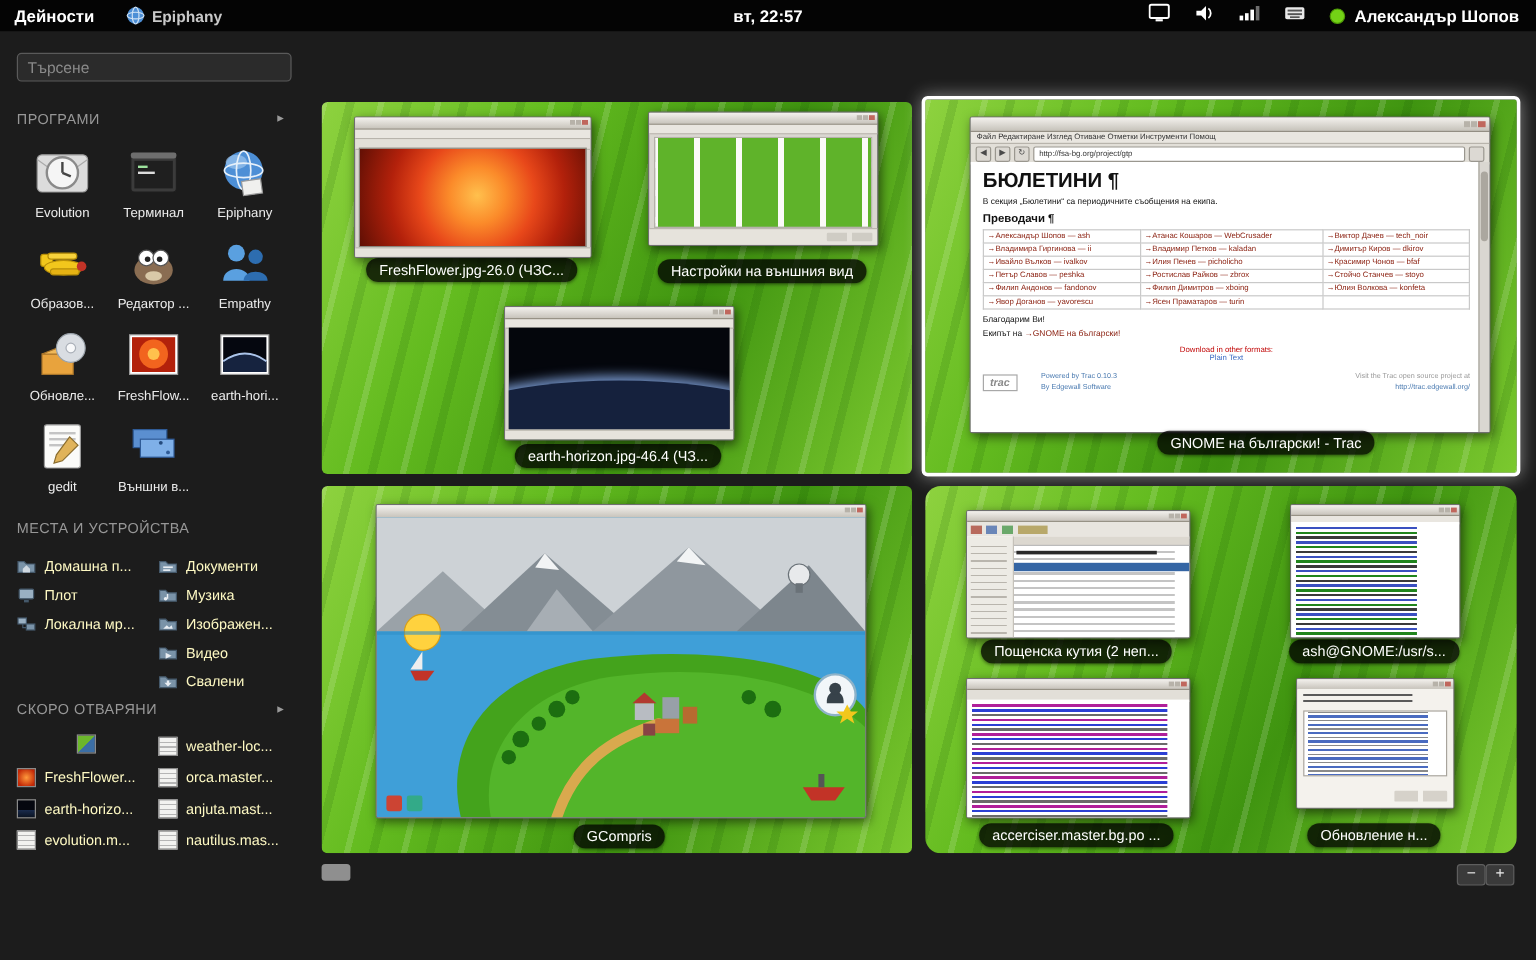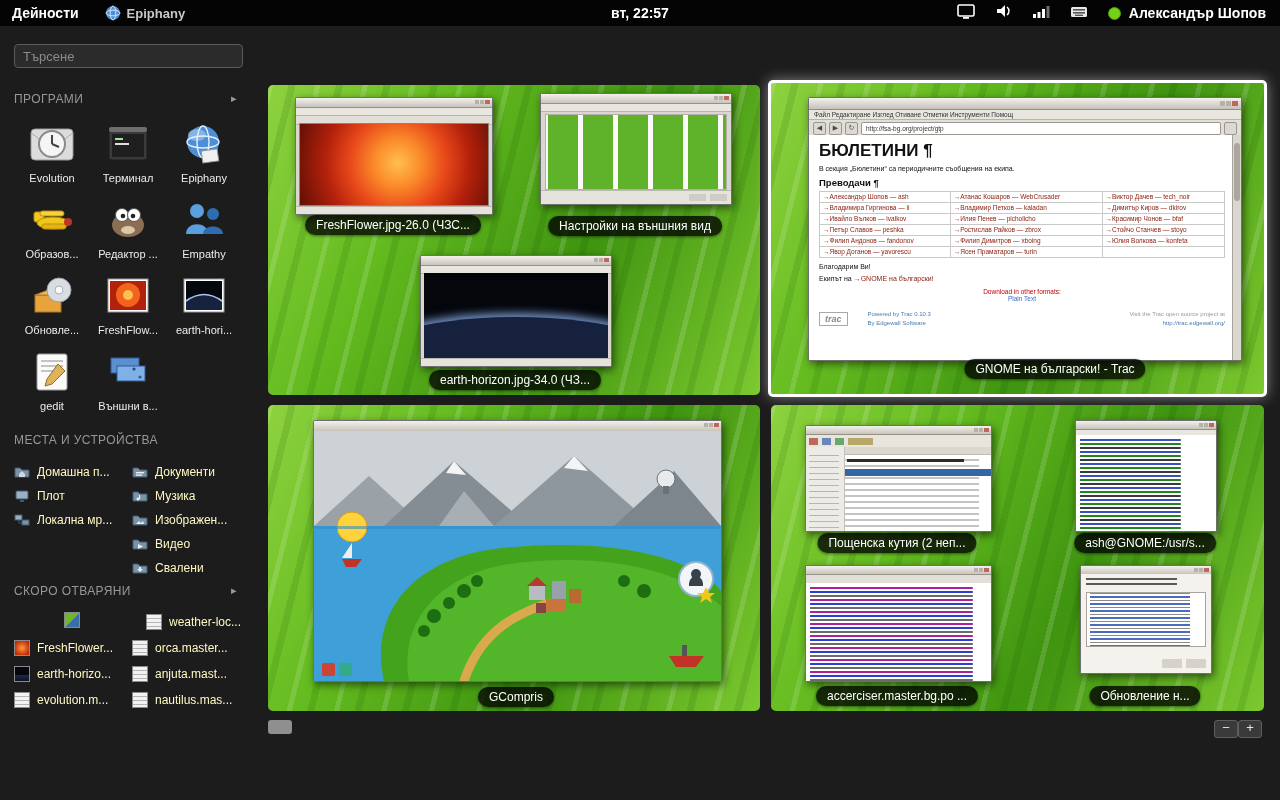--- a/index.html
+++ b/index.html
@@ -398,21 +398,21 @@
   </div>
   <div class="row-item" style="left:14px;top:664px;">
     <span class="file-thumb th-earth"></span>
     <span class="lbl">earth-horizo...</span>
   </div>
   <div class="row-item" style="left:14px;top:690px;">
     <span class="file-thumb th-doc"></span>
     <span class="lbl">evolution.m...</span>
   </div>
 
-  <div class="row-item" style="left:132px;top:612px;margin-left:14px;">
+  <div class="row-item" style="left:132px;top:612px;">
     <span class="file-thumb th-doc"></span>
     <span class="lbl">weather-loc...</span>
   </div>
   <div class="row-item" style="left:132px;top:638px;">
     <span class="file-thumb th-doc"></span>
     <span class="lbl">orca.master...</span>
   </div>
   <div class="row-item" style="left:132px;top:664px;">
     <span class="file-thumb th-doc"></span>
     <span class="lbl">anjuta.mast...</span>
@@ -442,21 +442,21 @@
     <div class="btnrow"></div>
   </div>
   <div class="pill" style="left:367px;top:131px;">Настройки на външния вид</div>
 
   <div class="win" style="left:152px;top:170px;width:190px;height:110px;">
     <div class="tb"></div>
     <div class="mb"></div>
     <div class="earth-img"></div>
     <div class="statusb"></div>
   </div>
-  <div class="pill" style="left:247px;top:285px;">earth-horizon.jpg-34.0 (ЧЗ...</div>
+  <div class="pill" style="left:247px;top:285px;">earth-horizon.jpg-46.4 (ЧЗ...</div>
 </div>
 
 
 <div class="workspace ws-active" style="left:768px;top:80px;width:493px;height:311px;">
 
   <div class="win" style="left:37px;top:14px;width:432px;height:262px;">
     <div class="b-tb"></div>
     <div class="b-mb">Файл   Редактиране   Изглед   Отиване   Отметки   Инструменти   Помощ</div>
     <div class="b-tool">
       <span class="nav-btn">◀</span>
@@ -578,21 +578,21 @@
       <circle cx="382" cy="143" r="5" fill="#37424a"></circle>
       <polygon points="392,156 395,162 401,162 396,166 398,172 392,168 386,172 388,166 383,162 389,162" fill="#f2c71c"></polygon>
       <rect x="8" y="232" width="13" height="13" rx="2" fill="#cc4433"></rect>
       <rect x="25" y="232" width="13" height="13" rx="2" fill="#33aa88"></rect>
     </svg>
   </div>
   <div class="pill" style="left:248px;top:282px;">GCompris</div>
 </div>
 
 
-<div class="workspace" style="left:771px;top:405px;width:493px;height:306px;">
+<div class="workspace" style="left:771px;top:405px;width:493px;height:306px;border-radius:13px;">
 
   <div class="win" style="left:34px;top:20px;width:185px;height:105px;">
     <div class="tb" style="height:8px;"></div>
     <div class="mail-tools"></div>
     <div class="mail-body">
       <div class="mail-left"></div>
       <div class="mail-cols"></div>
       <div class="mail-rows stripes-mail">
         <div class="mail-bold"></div>
         <div class="mail-sel"></div>

